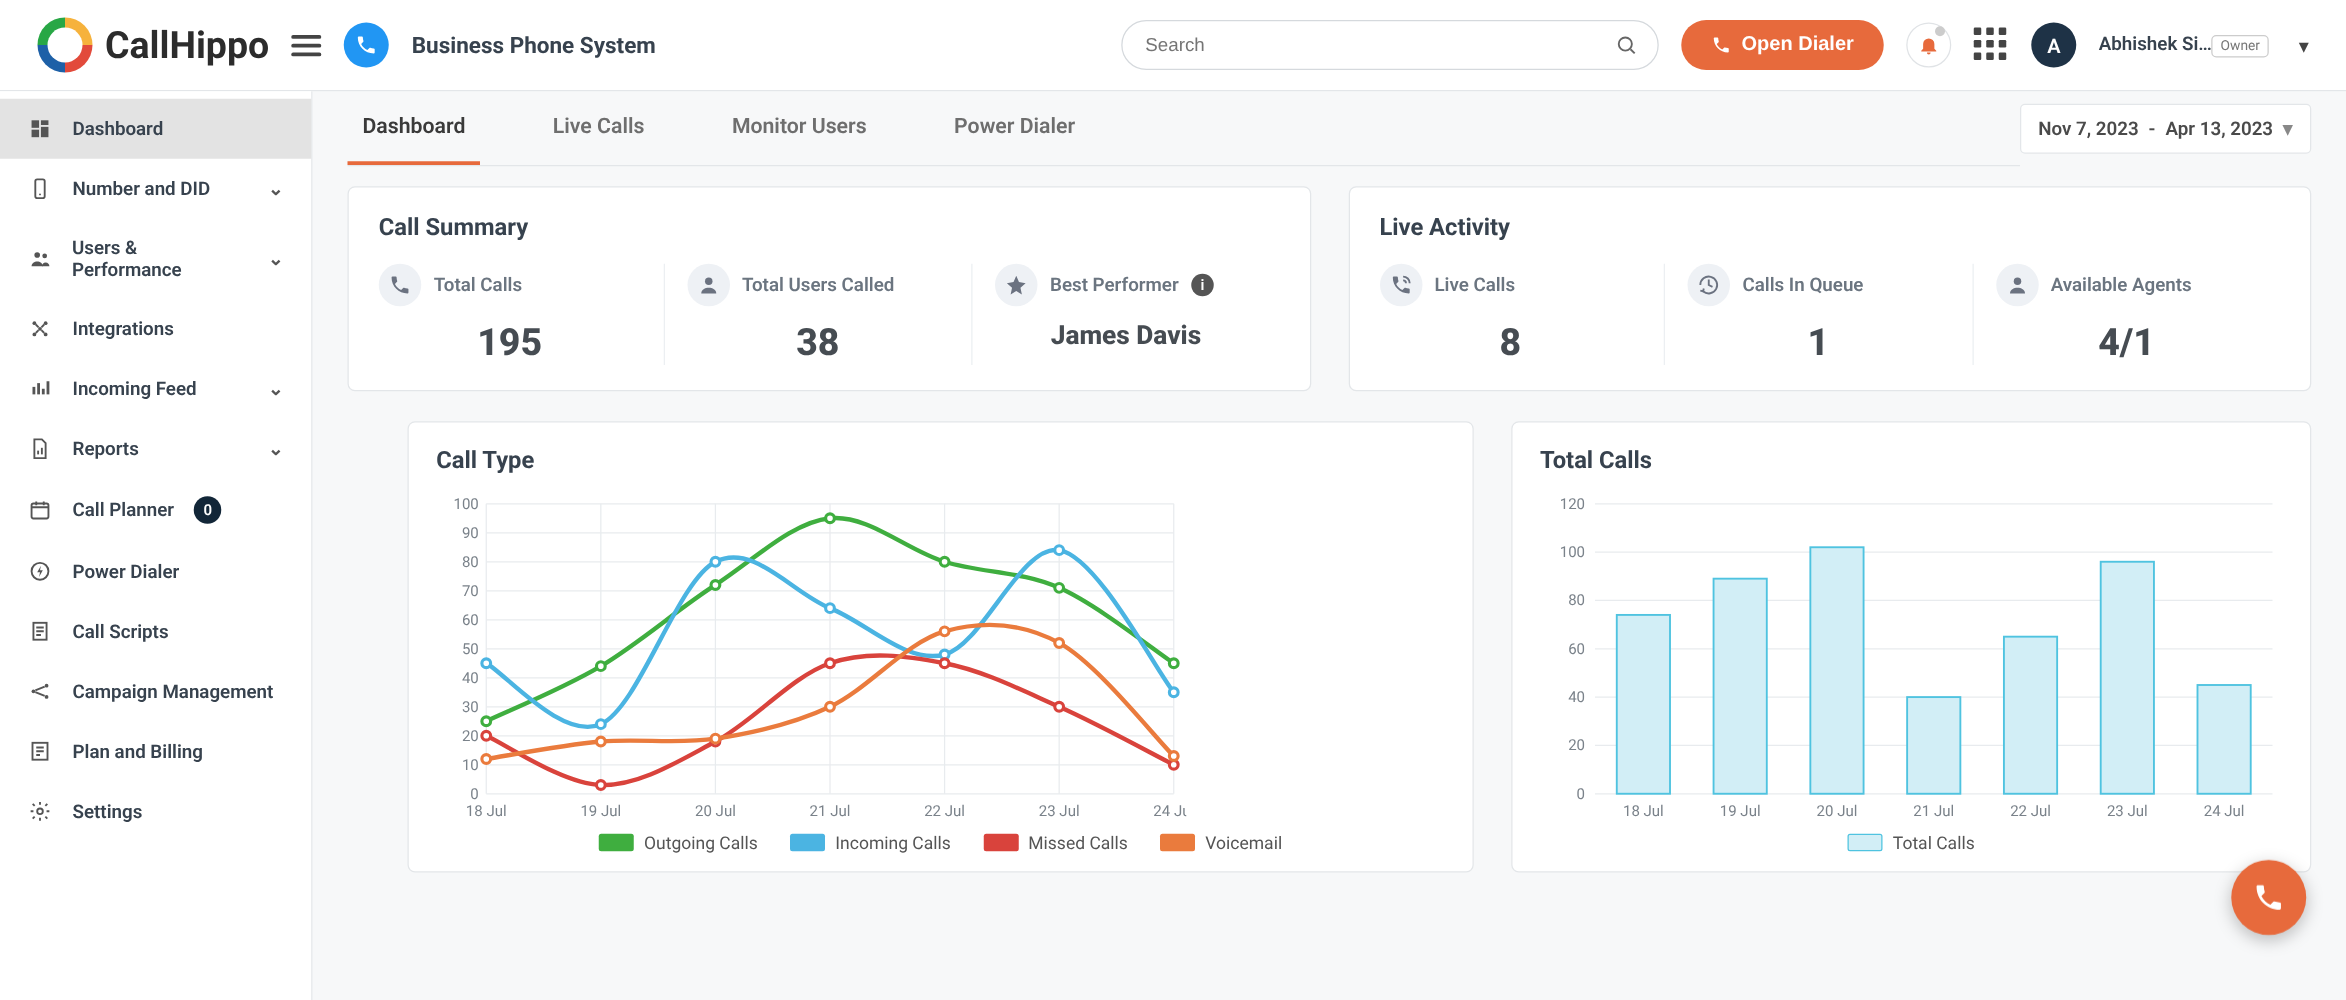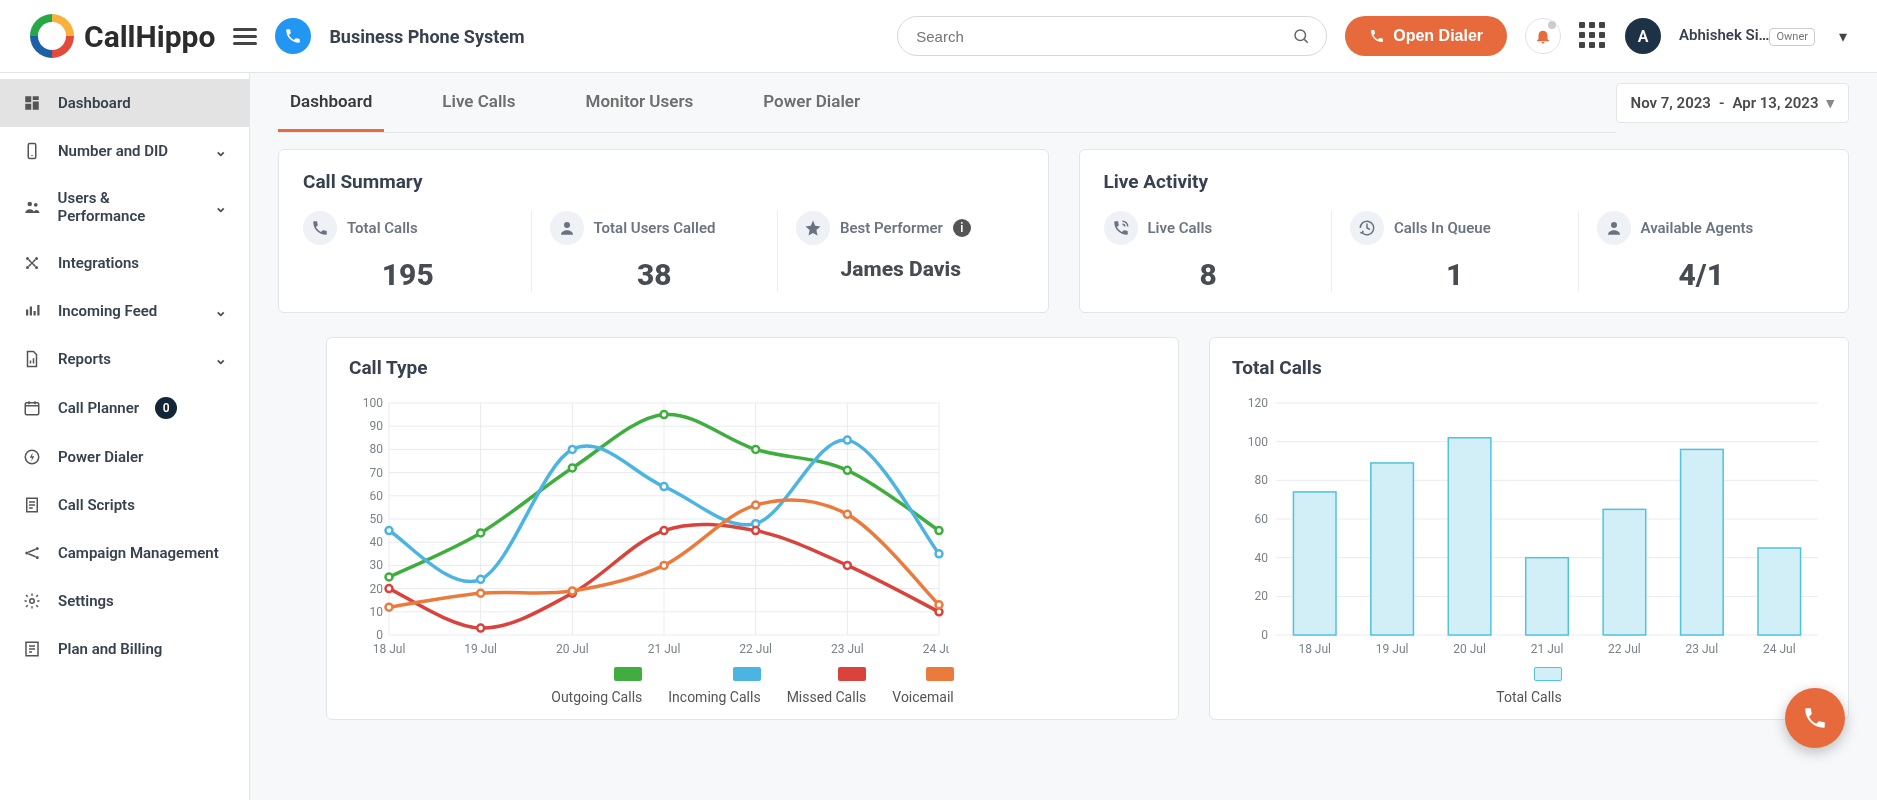--- a/index.html
+++ b/index.html
@@ -84,21 +84,21 @@
   .stat-icon { width:34px;height:34px;border-radius:50%;background:var(--icon-bg);display:flex;align-items:center;justify-content:center;color:#6b7280;}
   .stat-value { font-size:30px; font-weight:800; color:#464c52; margin-top:12px; text-align:center;}
   .stat-value.name { font-size:21px;}
   .info-dot { width:18px;height:18px;border-radius:50%;background:#555;color:#fff;font-size:12px;display:flex;align-items:center;justify-content:center;}
   
   .charts-row { display:flex; gap:30px; margin-top:24px;padding-left:48px;}
   .chart-card { background:#fff; border:1px solid var(--border); border-radius:6px; padding:18px 22px 14px;}
   .chart-card.left { flex:1;}
   .chart-card.right { width:640px;}
   .legend { display:flex; gap:26px; justify-content:center; margin-top:6px;}
-  .legend-item { display:flex; align-items:flex-end; gap:8px; font-size:14px; color:#555;flex-direction:column;}
+  .legend-item { display:flex; align-items:flex-start; gap:8px; font-size:14px; color:#555;}
   .swatch { width:28px; height:14px; border-radius:2px;}
   .legend-bar .swatch{ background:var(--bar-fill); border:1px solid var(--bar-stroke);}
   svg text { font-family:inherit; }
   
   .fab {
     position:fixed; right:32px; bottom:52px; width:60px; height:60px; border-radius:50%;
     background:var(--orange); color:#fff; display:flex; align-items:center; justify-content:center;
     box-shadow:0 4px 14px rgba(0,0,0,.25); cursor:pointer;
   }
 </style>
@@ -283,37 +283,37 @@
             <line x1="7" y1="11" x2="17" y2="7" stroke="currentColor" stroke-width="2"></line>
             <line x1="7" y1="13" x2="17" y2="17" stroke="currentColor" stroke-width="2"></line>
           </svg>
         </span>
     <span>Campaign Management</span>
 
     </div>
       <div class="side-item">
     <span class="side-icon">
           <svg width="18" height="18" viewBox="0 0 24 24" fill="currentColor">
-            <circle cx="12" cy="12" r="3" fill="none" stroke="currentColor" stroke-width="2"></circle>
-            <path d="M12 2v3M12 19v3M4.2 4.2l2.1 2.1M17.7 17.7l2.1 2.1M2 12h3M19 12h3M4.2 19.8l2.1-2.1M17.7 6.3l2.1-2.1" stroke="currentColor" stroke-width="2"></path>
-          </svg>
-        </span>
-    <span>Settings</span>
-
-    </div>
-      <div class="side-item">
-    <span class="side-icon">
-          <svg width="18" height="18" viewBox="0 0 24 24" fill="currentColor">
             <rect x="4" y="3" width="16" height="18" fill="none" stroke="currentColor" stroke-width="2"></rect>
             <line x1="8" y1="8" x2="16" y2="8" stroke="currentColor" stroke-width="2"></line>
             <line x1="8" y1="12" x2="16" y2="12" stroke="currentColor" stroke-width="2"></line>
             <line x1="8" y1="16" x2="12" y2="16" stroke="currentColor" stroke-width="2"></line>
           </svg>
         </span>
     <span>Plan and Billing</span>
+
+    </div>
+      <div class="side-item">
+    <span class="side-icon">
+          <svg width="18" height="18" viewBox="0 0 24 24" fill="currentColor">
+            <circle cx="12" cy="12" r="3" fill="none" stroke="currentColor" stroke-width="2"></circle>
+            <path d="M12 2v3M12 19v3M4.2 4.2l2.1 2.1M17.7 17.7l2.1 2.1M2 12h3M19 12h3M4.2 19.8l2.1-2.1M17.7 6.3l2.1-2.1" stroke="currentColor" stroke-width="2"></path>
+          </svg>
+        </span>
+    <span>Settings</span>
 
     </div>
     </div>
 
   <div class="main">
     <div class="subtabs-row">
       <div class="subtabs" id="subtabs">
           <div class="subtab active">Dashboard</div>
           <div class="subtab">Live Calls</div>
           <div class="subtab">Monitor Users</div>

